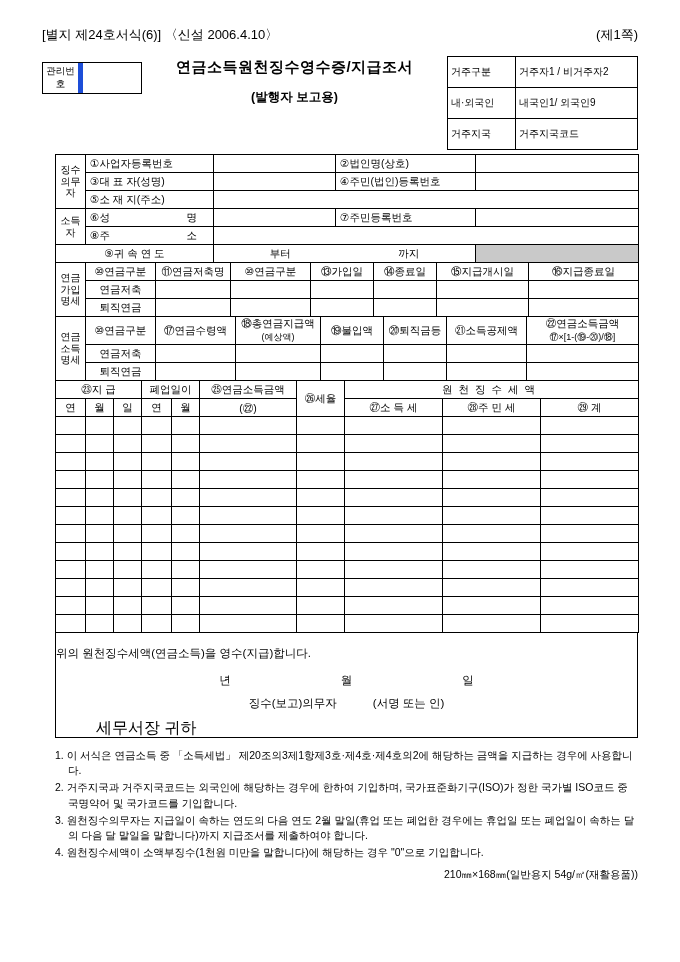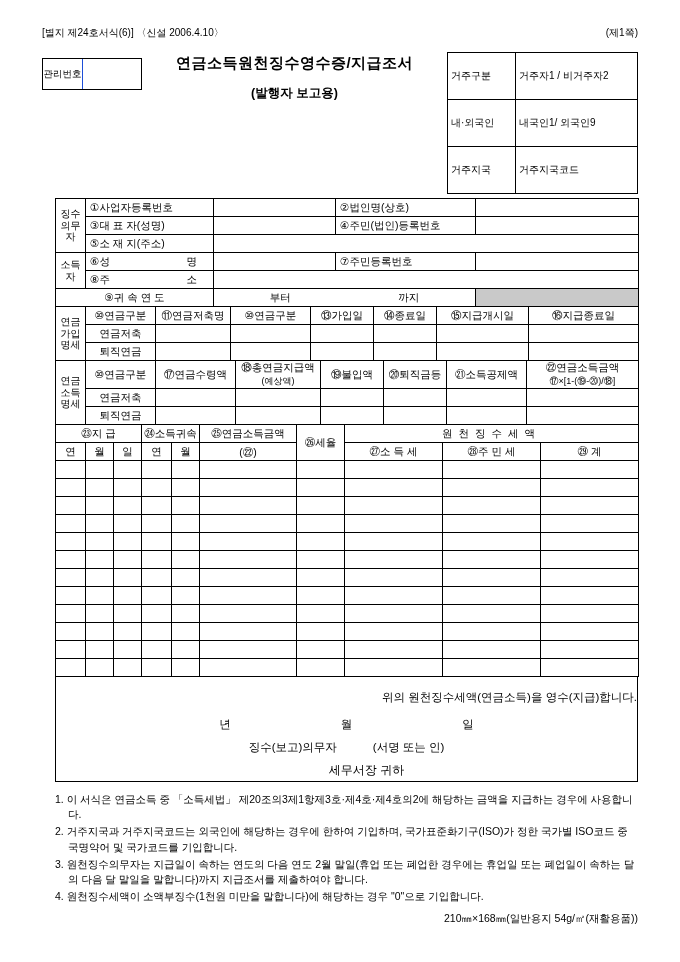--- a/index.html
+++ b/index.html
@@ -4,53 +4,53 @@
 <style>
   * { box-sizing: border-box; margin: 0; padding: 0; }
   html, body { background: #ffffff; }
   body {
     width: 680px; height: 962px;
     color: #000;
     font-family: "Liberation Sans", "DejaVu Sans", sans-serif;
   }
   .page { width: 680px; height: 962px; padding: 26px 42px 0 42px; overflow: hidden; background: #fff; }
 
-  .topbar { display: flex; justify-content: space-between; font-size: 10px; text-align: right; }
+  .topbar { display: flex; justify-content: space-between; font-size: 13px; text-align: right; }
 
   .form-header { display: flex; margin-top: 12px; align-items: flex-start; }
   .mgmt { display: flex; border: 1px solid #000; height: 32px; margin-top: 6px; }
-  .mgmt-label { width: 40px; font-size: 9.5px; display: flex; align-items: center; justify-content: center; border-right: 1px solid #1d4ed8; text-align: center; }
+  .mgmt-label { width: 40px; font-size: 9.5px; display: flex; align-items: center; justify-content: center; border-right: 5px solid #1d4ed8; text-align: center; }
   .mgmt-box { width: 58px; }
   .title-block { flex: 1; text-align: center; padding-top: 2px; }
   .title { font-size: 15px; font-weight: bold; letter-spacing: 0.5px; }
   .subtitle { font-size: 12.5px; font-weight: bold; margin-top: 12px; }
 
   table.residence { border-collapse: collapse; table-layout: fixed; width: 190px; }
-  .residence td { border: 1px solid #000; height: 19px; font-size: 10px; padding: 16px 3px; overflow: hidden; white-space: nowrap; }
+  .residence td { border: 1px solid #000; height: 19px; font-size: 10px; padding: 8px 3px; overflow: hidden; white-space: nowrap; }
 
   .main-area { margin-left: 13px; width: 583px; margin-top: 5px; }
   table.grid { border-collapse: collapse; table-layout: fixed; width: 583px; margin-top: -1px; }
   .grid td { border: 1px solid #000; height: 18px; font-size: 10.5px; text-align: center; vertical-align: middle; padding: 0 2px; overflow: hidden; white-space: nowrap; }
   .grid td.lab { text-align: left; padding-left: 4px; }
   .grid td.vlab { font-size: 10px; line-height: 1.15; white-space: normal; padding: 0 1px; }
   .vlab span { display: block; }
   .spread { display: flex; justify-content: space-between; padding-right: 14px; }
   .fromto { display: flex; justify-content: space-around; }
   .gray { background: #c9c9c9; }
   .h30 { height: 30px; }
   .hdr-main { display: block; }
   .hdr-sub { display: block; font-size: 9px; }
   .ls { letter-spacing: 6px; }
   .blank { height: 19px; }
 
   .receipt { border: 1px solid #000; margin-top: -1px; height: 106px; padding-top: 13px; font-size: 11.5px; }
-  .receipt .line1 { text-align: right; }
+  .receipt .line1 { text-align: left; }
   .receipt .dateline { display: flex; justify-content: center; gap: 110px; margin-top: 12px; }
   .receipt .signline { display: flex; justify-content: center; gap: 36px; margin-top: 8px; }
-  .receipt .addressee { margin-top: 7px; margin-left: 40px; font-size: 12px; text-align: center; }
+  .receipt .addressee { margin-top: 7px; margin-left: 40px; font-size: 16px; }
 
   .instructions { margin-top: 10px; font-size: 10.5px; line-height: 1.45; }
   .instructions .inst-title { font-weight: normal; }
   .instructions .item { margin-left: 13px; padding-left: 13px; text-indent: -13px; margin-top: 2px; white-space: normal; }
 
   .footer-note { text-align: right; font-size: 10.5px; margin-top: 7px; }
 </style>
 </head>
 <body>
 
@@ -266,21 +266,21 @@
           <col style="width:28px">
         <col style="width:97px">
           <col style="width:48px">
         <col style="width:98px">
           <col style="width:98px">
           <col style="width:98px">
       </colgroup>
       <thead>
         <tr>
           <td colspan="3">㉓지 급</td>
-          <td colspan="2">㉔소득귀속</td>
+          <td colspan="2">폐업일이</td>
           <td>㉕연금소득금액</td>
           <td rowspan="2">㉖세율</td>
           <td colspan="3" class="ls">원천징수세액</td>
         </tr>
         <tr>
           <td>연</td>
           <td>월</td>
           <td>일</td>
           <td>연</td>
           <td>월</td>

